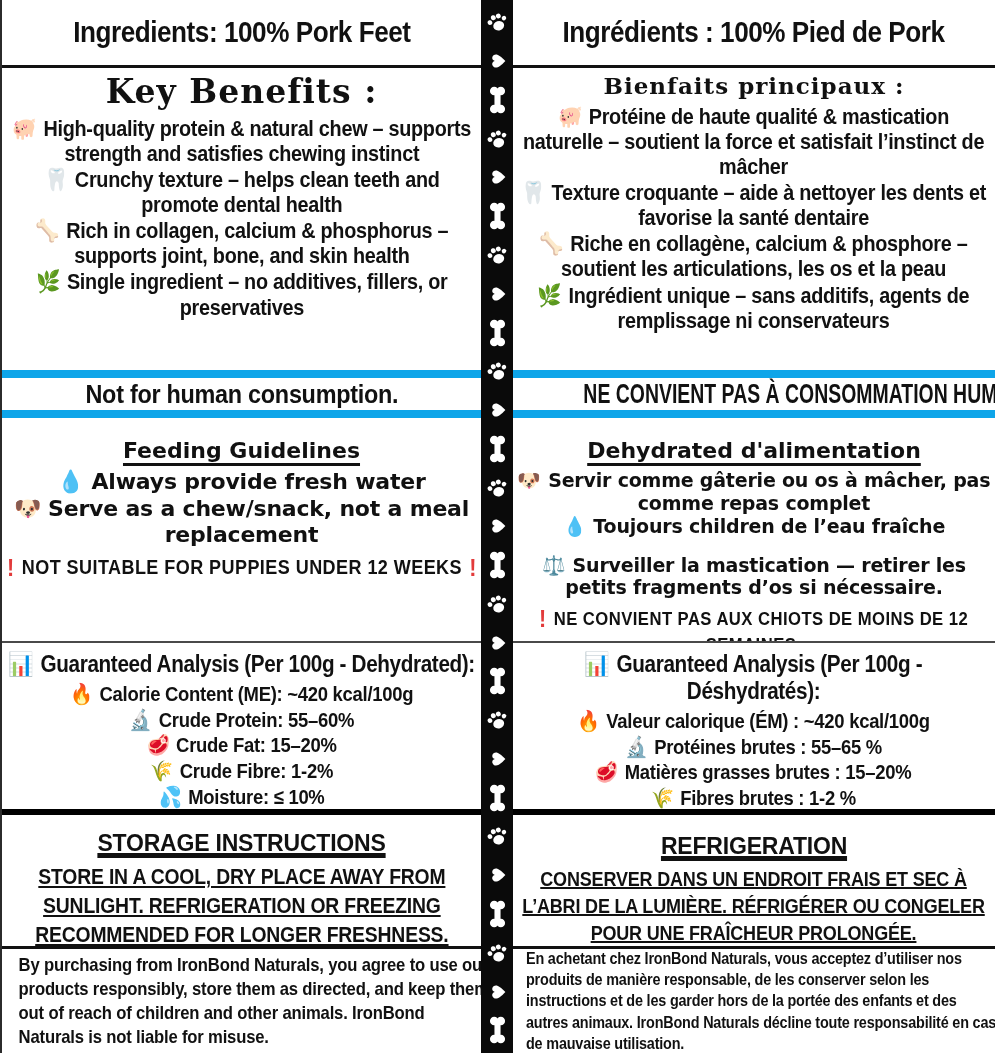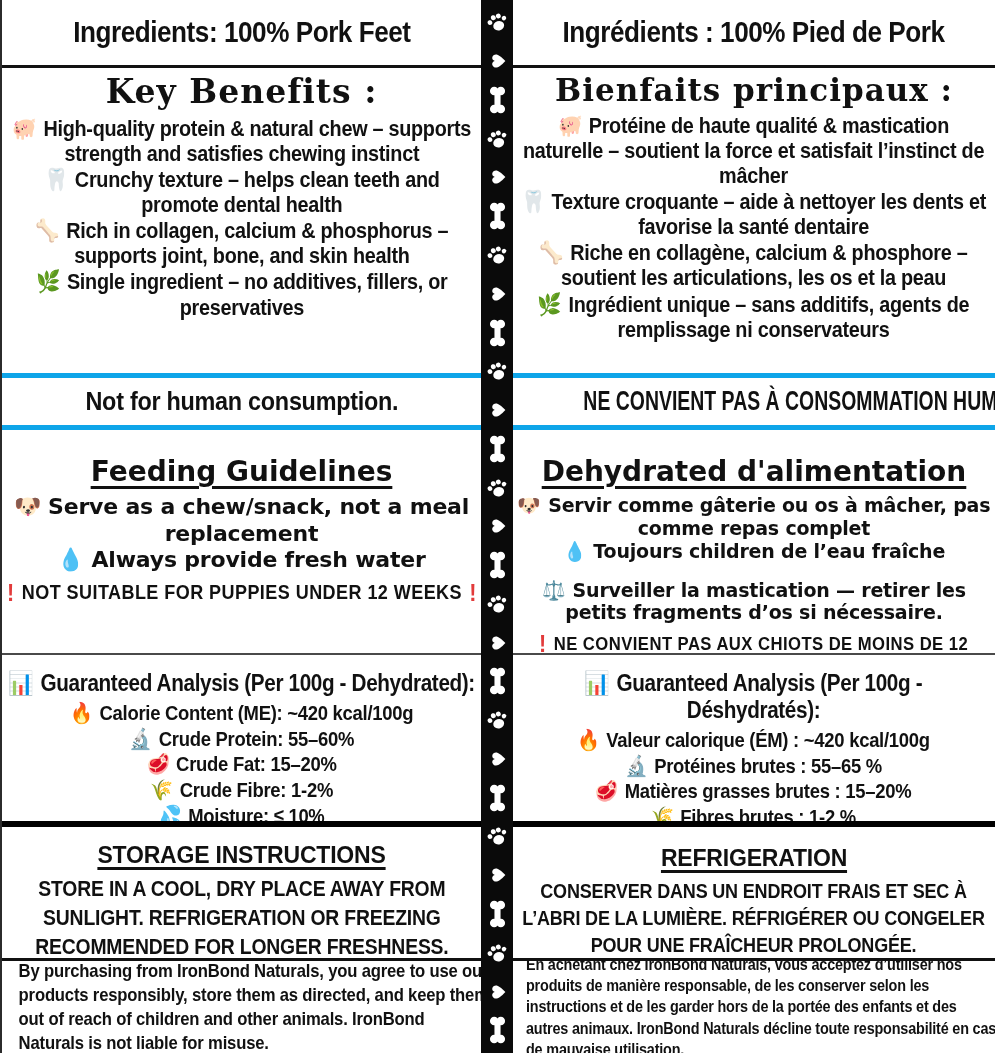--- a/index.html
+++ b/index.html
@@ -12,45 +12,45 @@
     grid-template-columns:481px 32px 482px;
     font-family:"Liberation Sans",sans-serif;
     overflow:hidden;
     margin:0 auto;
   }
   .col{display:flex;flex-direction:column;overflow:hidden;}
   .col-en{border-left:2px solid #2b2b2b;}
   .sec{box-sizing:border-box;display:flex;flex-direction:column;justify-content:center;overflow:hidden;padding:0 4px;}
   .s1{height:68px;}
   .s2{height:310px;justify-content:flex-start;padding-top:2px;}
-  .s3{height:52px;justify-content:center;}
+  .s3{height:40px;justify-content:center;}
   .s4{height:225px;justify-content:flex-start;padding-top:2px;}
-  .s5{height:172px;justify-content:flex-start;padding-top:15px;}
-  .s6{height:134px;}
+  .s5{height:172px;justify-content:flex-start;padding-top:8px;}
+  .s6{height:134px;text-decoration:underline;}
   .s7{flex:1;justify-content:center;}
   .bb-thin{border-bottom:3px solid #111;}
-  .bb-thick{border-bottom:5px solid #0ea5e9;}
+  .bb-thick{border-bottom:8px solid #0ea5e9;}
   .bb-mid{border-bottom:6px solid #000;}
   .bb-gray{border-bottom:2px solid #4a4a4a;}
   p{margin:0;}
   .ctr{text-align:center;}
 
   
   .sqzC90{transform:scaleX(.9);transform-origin:50% 0;width:111.2%;margin-left:-5.6%;}
   .sqzC72{transform:scaleX(.72);transform-origin:50% 50%;}
   .sqzL90{transform:scaleX(.9);transform-origin:0 0;width:111.2%;}
 
   .ing-title{font-size:29px;font-weight:700;letter-spacing:-.5px;text-align:center;}
   .slab-title{font-family:"DejaVu Serif",serif;font-weight:800;font-size:33px;letter-spacing:1px;text-align:center;margin:2px 0 4px 0;}
-  .slab-title.fr{font-size:31px;}
+  .slab-title.fr{font-size:23px;}
   .benefit-list{font-size:22px;font-weight:700;line-height:1.14;letter-spacing:-.3px;text-align:center;}
   .benefit-list .bullet{margin:1px 0;}
   .consume{font-size:26px;font-weight:700;text-align:center;letter-spacing:-.3px;}
   .consume-fr{font-size:27px;font-weight:700;text-align:center;white-space:nowrap;display:inline-block;}
-  .feed-title{font-family:"DejaVu Sans",sans-serif;font-weight:700;font-size:28px;text-align:center;
+  .feed-title{font-family:"DejaVu Sans",sans-serif;font-weight:700;font-size:22px;text-align:center;
     text-decoration:underline;text-decoration-thickness:3px;text-underline-offset:5px;margin-bottom:6px;}
   .feed-list{font-family:"DejaVu Sans",sans-serif;font-weight:700;font-size:22px;line-height:1.2;text-align:center;letter-spacing:-.2px;}
   .feed-list.fr{font-size:19px;}
   .feed-gap{margin-top:16px;}
   .warning{font-size:20px;font-weight:700;text-align:center;letter-spacing:.5px;margin-top:6px;line-height:1.2;}
   .warning.fr{font-size:18.5px;}
   .excl{color:#e23b3b;font-weight:900;font-size:24px;vertical-align:-2px;}
   .excl.lead{margin-right:8px;}
   .excl.tail{margin-left:8px;}
   .ga-title{font-size:23px;font-weight:700;text-align:center;letter-spacing:-.4px;margin-bottom:3px;}
@@ -88,22 +88,22 @@
       </div>
     </div>
 
     <div class="sec s3 bb-thick">
       <p class="consume sqzC90">Not for human consumption.</p>
     </div>
 
     <div class="sec s4 bb-gray">
       <h2 class="feed-title">Feeding Guidelines</h2>
       <div class="feed-list">
+        <p><span class="emoji">💧</span><span>Always provide fresh water</span></p>
         <p><span class="emoji">🐶</span><span>Serve as a chew/snack, not a meal replacement</span></p>
-        <p><span class="emoji">💧</span><span>Always provide fresh water</span></p>
       </div>
       <p class="warning sqzC90">
         <span class="excl lead">!</span><span>NOT SUITABLE FOR PUPPIES UNDER 12 WEEKS</span><span class="excl tail">!</span>
       </p>
     </div>
 
     <div class="sec s5 bb-mid">
       <p class="ga-title sqzC90"><span class="emoji">📊</span><span>Guaranteed Analysis (Per 100g - Dehydrated):</span></p>
       <div class="ga-list sqzC90">
         <p><span class="emoji">🔥</span><span>Calorie Content (ME): ~420 kcal/100g</span></p>

